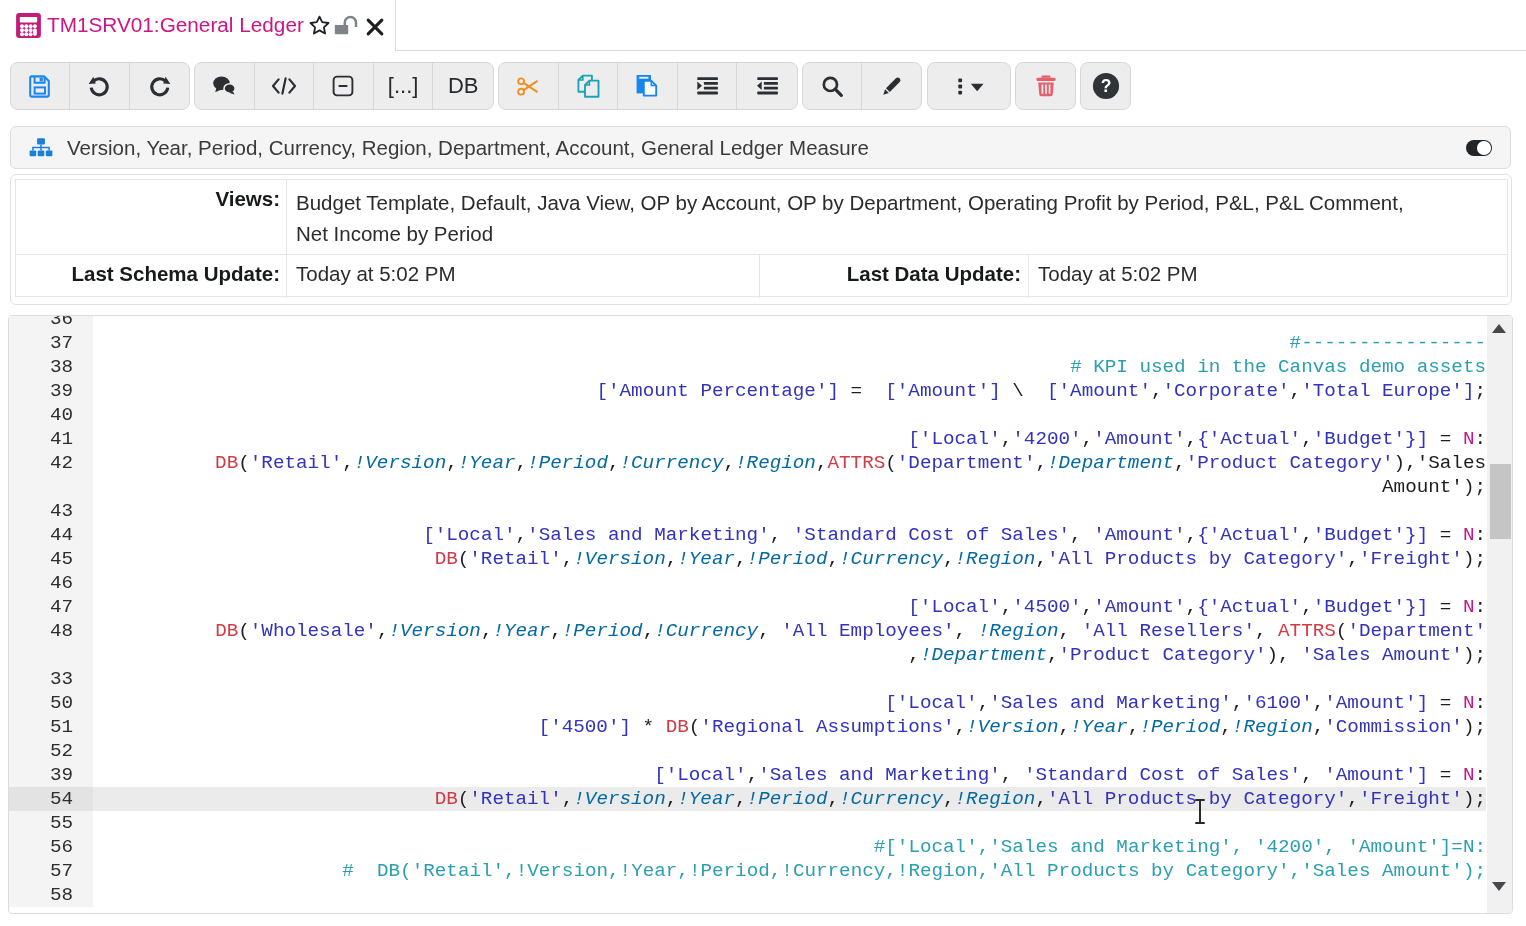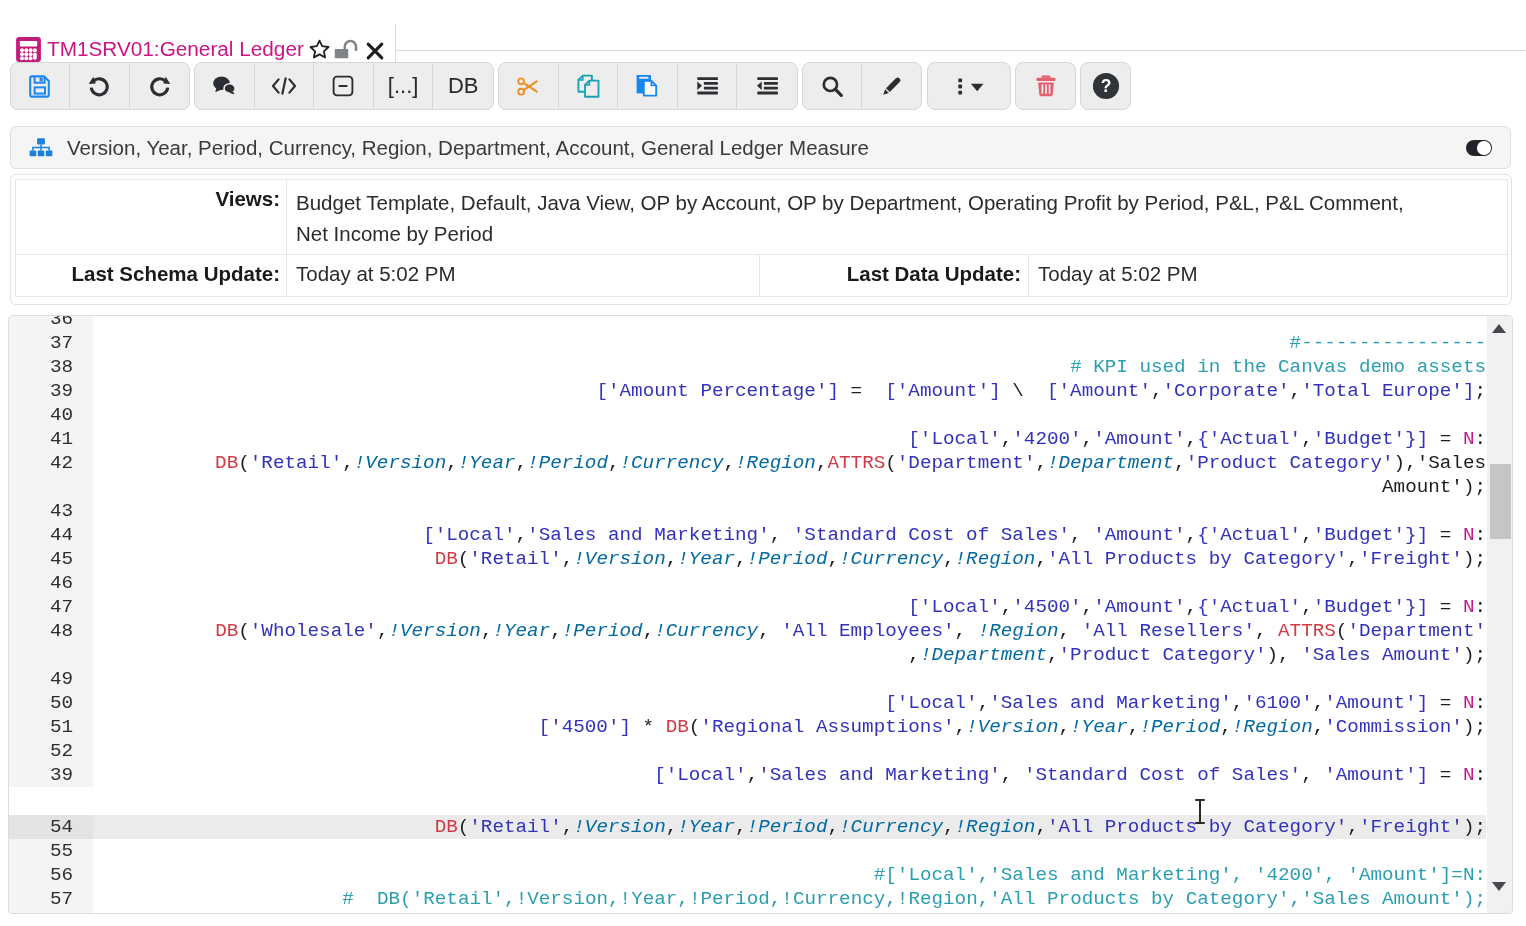--- a/index.html
+++ b/index.html
@@ -1,19 +1,19 @@
 <!DOCTYPE html>
 <html><head><meta charset="utf-8">
 <style>
 * { margin:0; padding:0; box-sizing:border-box; }
 html,body { width:1526px; height:926px; background:#fff; overflow:hidden;
   font-family:"Liberation Sans", sans-serif; }
 
 #tab { position:absolute; left:0; top:0; width:396px; height:51px; background:#fff;
-  border-right:1px solid #d9dbde;margin-top:24px; }
+  border-right:1px solid #d9dbde; }
 #tabline { position:absolute; left:396px; top:50px; width:1130px; height:1px; background:#d9dbde; }
 #tabtitle { position:absolute; left:47px; top:13px; font-size:20.75px; color:#cc1583; }
 
 .tgroup { position:absolute; top:62px; height:48px; background:#ededed;
   border:1px solid #d7d7d7; border-radius:8px; display:flex; overflow:hidden; }
 .tbtn { height:100%; display:flex; align-items:center; justify-content:center;
   border-right:1px solid #d7d7d7; }
 .tbtn:last-child { border-right:none; }
 
 #hier { position:absolute; left:10px; top:126px; width:1501px; height:43px;
@@ -32,21 +32,21 @@
 .lab { font-weight:bold; color:#17191b; text-align:right; }
 
 #codebox { position:absolute; left:8px; top:315px; width:1505px; height:599px;
   border:1px solid #dcdcdc; border-radius:4px; background:#fff; overflow:hidden; }
 #codein { position:absolute; left:0px; top:-9px; width:1477px; }
 .crow { display:flex; height:24px; line-height:24px;
   font-family:"Liberation Mono", monospace; font-size:19.25px; white-space:pre;justify-content:space-between; }
 .ln { width:84px; background:#f4f4f4; color:#2d2d2d; text-align:right;
   padding-right:20px; flex:none; }
 .ct { padding-left:6px; color:#1d1d20; flex:none; }
-.crow.active { background:#ebebeb;margin-top:28px; }
+.crow.active { background:#ebebeb; }
 .crow.active .ln { background:#e3e3e3; }
 .bang { color:#0369a1; font-style:italic; }
 
 #sbtrack { position:absolute; left:1478px; top:0px; width:26px; height:597px; background:#f1f1f1; }
 #sthumb { position:absolute; left:1481px; top:148px; width:21px; height:75px; background:#c5c5c5; }
 .sarr { position:absolute; left:1483px; width:0; height:0; }
 </style></head>
 <body>
 <div id="tab">
   <div style="position:absolute;left:15px;top:12px;"><svg width="27" height="27" viewBox="0 0 27 27">
@@ -265,21 +265,21 @@
 <div class="crow"><span class="ln">41</span><span class="ct"><span style="color:#3232bb">['Local'</span>,<span style="color:#3232bb">'4200'</span>,<span style="color:#3232bb">'Amount'</span>,<span style="color:#3232bb">{'Actual'</span>,<span style="color:#3232bb">'Budget'}]</span> = <span style="color:#c2188c">N</span>:</span></div>
 <div class="crow"><span class="ln">42</span><span class="ct">    <span style="color:#d23b45">DB</span>(<span style="color:#3232bb">'Retail'</span>,<span class="bang">!Version</span>,<span class="bang">!Year</span>,<span class="bang">!Period</span>,<span class="bang">!Currency</span>,<span class="bang">!Region</span>,<span style="color:#d23b45">ATTRS</span>(<span style="color:#3232bb">'Department'</span>,<span class="bang">!Department</span>,<span style="color:#3232bb">'Product Category'</span>),'Sales</span></div>
 <div class="crow"><span class="ln"></span><span class="ct">        Amount');</span></div>
 <div class="crow"><span class="ln">43</span><span class="ct"></span></div>
 <div class="crow"><span class="ln">44</span><span class="ct"><span style="color:#3232bb">['Local'</span>,<span style="color:#3232bb">'Sales and Marketing'</span>, <span style="color:#3232bb">'Standard Cost of Sales'</span>, <span style="color:#3232bb">'Amount'</span>,<span style="color:#3232bb">{'Actual'</span>,<span style="color:#3232bb">'Budget'}]</span> = <span style="color:#c2188c">N</span>:</span></div>
 <div class="crow"><span class="ln">45</span><span class="ct">  <span style="color:#d23b45">DB</span>(<span style="color:#3232bb">'Retail'</span>,<span class="bang">!Version</span>,<span class="bang">!Year</span>,<span class="bang">!Period</span>,<span class="bang">!Currency</span>,<span class="bang">!Region</span>,<span style="color:#3232bb">'All Products by Category'</span>,<span style="color:#3232bb">'Freight'</span>);</span></div>
 <div class="crow"><span class="ln">46</span><span class="ct"></span></div>
 <div class="crow"><span class="ln">47</span><span class="ct"><span style="color:#3232bb">['Local'</span>,<span style="color:#3232bb">'4500'</span>,<span style="color:#3232bb">'Amount'</span>,<span style="color:#3232bb">{'Actual'</span>,<span style="color:#3232bb">'Budget'}]</span> = <span style="color:#c2188c">N</span>:</span></div>
 <div class="crow"><span class="ln">48</span><span class="ct">    <span style="color:#d23b45">DB</span>(<span style="color:#3232bb">'Wholesale'</span>,<span class="bang">!Version</span>,<span class="bang">!Year</span>,<span class="bang">!Period</span>,<span class="bang">!Currency</span>, <span style="color:#3232bb">'All Employees'</span>, <span class="bang">!Region</span>, <span style="color:#3232bb">'All Resellers'</span>, <span style="color:#d23b45">ATTRS</span>(<span style="color:#3232bb">'Department'</span></span></div>
 <div class="crow"><span class="ln"></span><span class="ct">        ,<span class="bang">!Department</span>,<span style="color:#3232bb">'Product Category'</span>), <span style="color:#3232bb">'Sales Amount'</span>);</span></div>
-<div class="crow"><span class="ln">49</span><span class="ct"></span></div>
+<div class="crow"><span class="ln">33</span><span class="ct"></span></div>
 <div class="crow"><span class="ln">50</span><span class="ct"><span style="color:#3232bb">['Local'</span>,<span style="color:#3232bb">'Sales and Marketing'</span>,<span style="color:#3232bb">'6100'</span>,<span style="color:#3232bb">'Amount']</span> = <span style="color:#c2188c">N</span>:</span></div>
 <div class="crow"><span class="ln">51</span><span class="ct">    <span style="color:#3232bb">['4500']</span> * <span style="color:#d23b45">DB</span>(<span style="color:#3232bb">'Regional Assumptions'</span>,<span class="bang">!Version</span>,<span class="bang">!Year</span>,<span class="bang">!Period</span>,<span class="bang">!Region</span>,<span style="color:#3232bb">'Commission'</span>);</span></div>
 <div class="crow"><span class="ln">52</span><span class="ct"></span></div>
 <div class="crow"><span class="ln">39</span><span class="ct"><span style="color:#3232bb">['Local'</span>,<span style="color:#3232bb">'Sales and Marketing'</span>, <span style="color:#3232bb">'Standard Cost of Sales'</span>, <span style="color:#3232bb">'Amount']</span> = <span style="color:#c2188c">N</span>:</span></div>
 <div class="crow active"><span class="ln">54</span><span class="ct">  <span style="color:#d23b45">DB</span>(<span style="color:#3232bb">'Retail'</span>,<span class="bang">!Version</span>,<span class="bang">!Year</span>,<span class="bang">!Period</span>,<span class="bang">!Currency</span>,<span class="bang">!Region</span>,<span style="color:#3232bb">'All Products by Category'</span>,<span style="color:#3232bb">'Freight'</span>);</span></div>
 <div class="crow"><span class="ln">55</span><span class="ct"></span></div>
 <div class="crow"><span class="ln">56</span><span class="ct"><span style="color:#2b9fb0">#['Local','Sales and Marketing', '4200', 'Amount']=N:</span></span></div>
 <div class="crow"><span class="ln">57</span><span class="ct"><span style="color:#2b9fb0">#  DB('Retail',!Version,!Year,!Period,!Currency,!Region,'All Products by Category','Sales Amount');</span></span></div>
 <div class="crow"><span class="ln">58</span><span class="ct"></span></div>
 </div>

